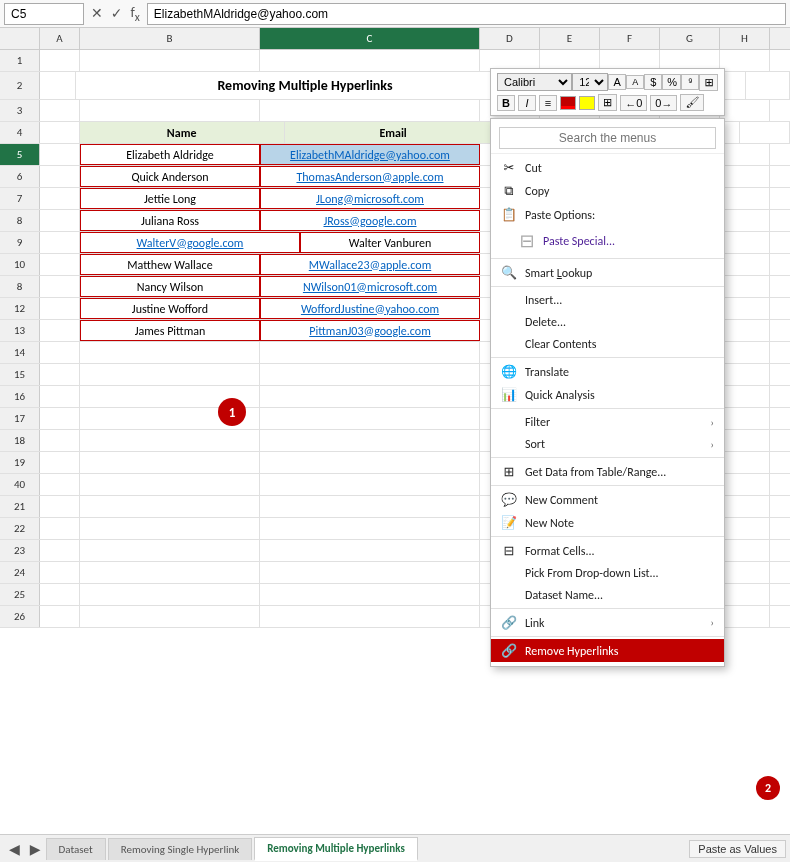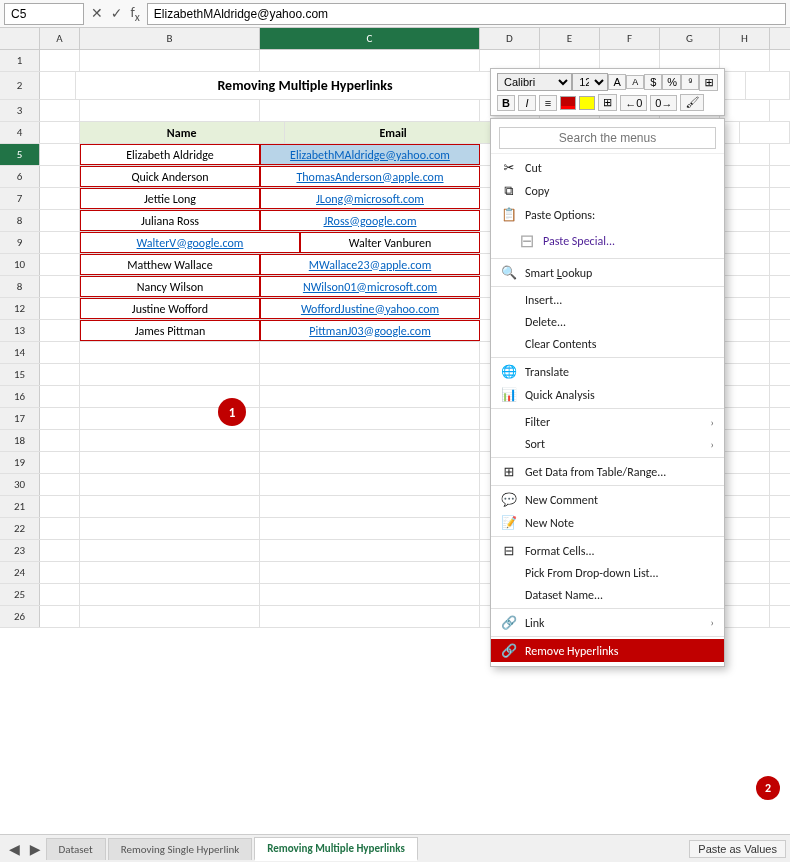--- a/index.html
+++ b/index.html
@@ -624,21 +624,21 @@
           <div class="cell" style="width:40px"></div>
           <div class="cell" style="width:180px"></div>
           <div class="cell" style="width:220px"></div>
           <div class="cell" style="width:60px"></div>
           <div class="cell" style="width:60px"></div>
           <div class="cell" style="width:60px"></div>
           <div class="cell" style="width:60px"></div>
           <div class="cell" style="width:50px"></div>
         </div>
       <div class="spreadsheet-row">
-          <div class="row-num">30</div>
+          <div class="row-num">40</div>
           <div class="cell" style="width:40px"></div>
           <div class="cell" style="width:180px"></div>
           <div class="cell" style="width:220px"></div>
           <div class="cell" style="width:60px"></div>
           <div class="cell" style="width:60px"></div>
           <div class="cell" style="width:60px"></div>
           <div class="cell" style="width:60px"></div>
           <div class="cell" style="width:50px"></div>
         </div>
       <div class="spreadsheet-row">

